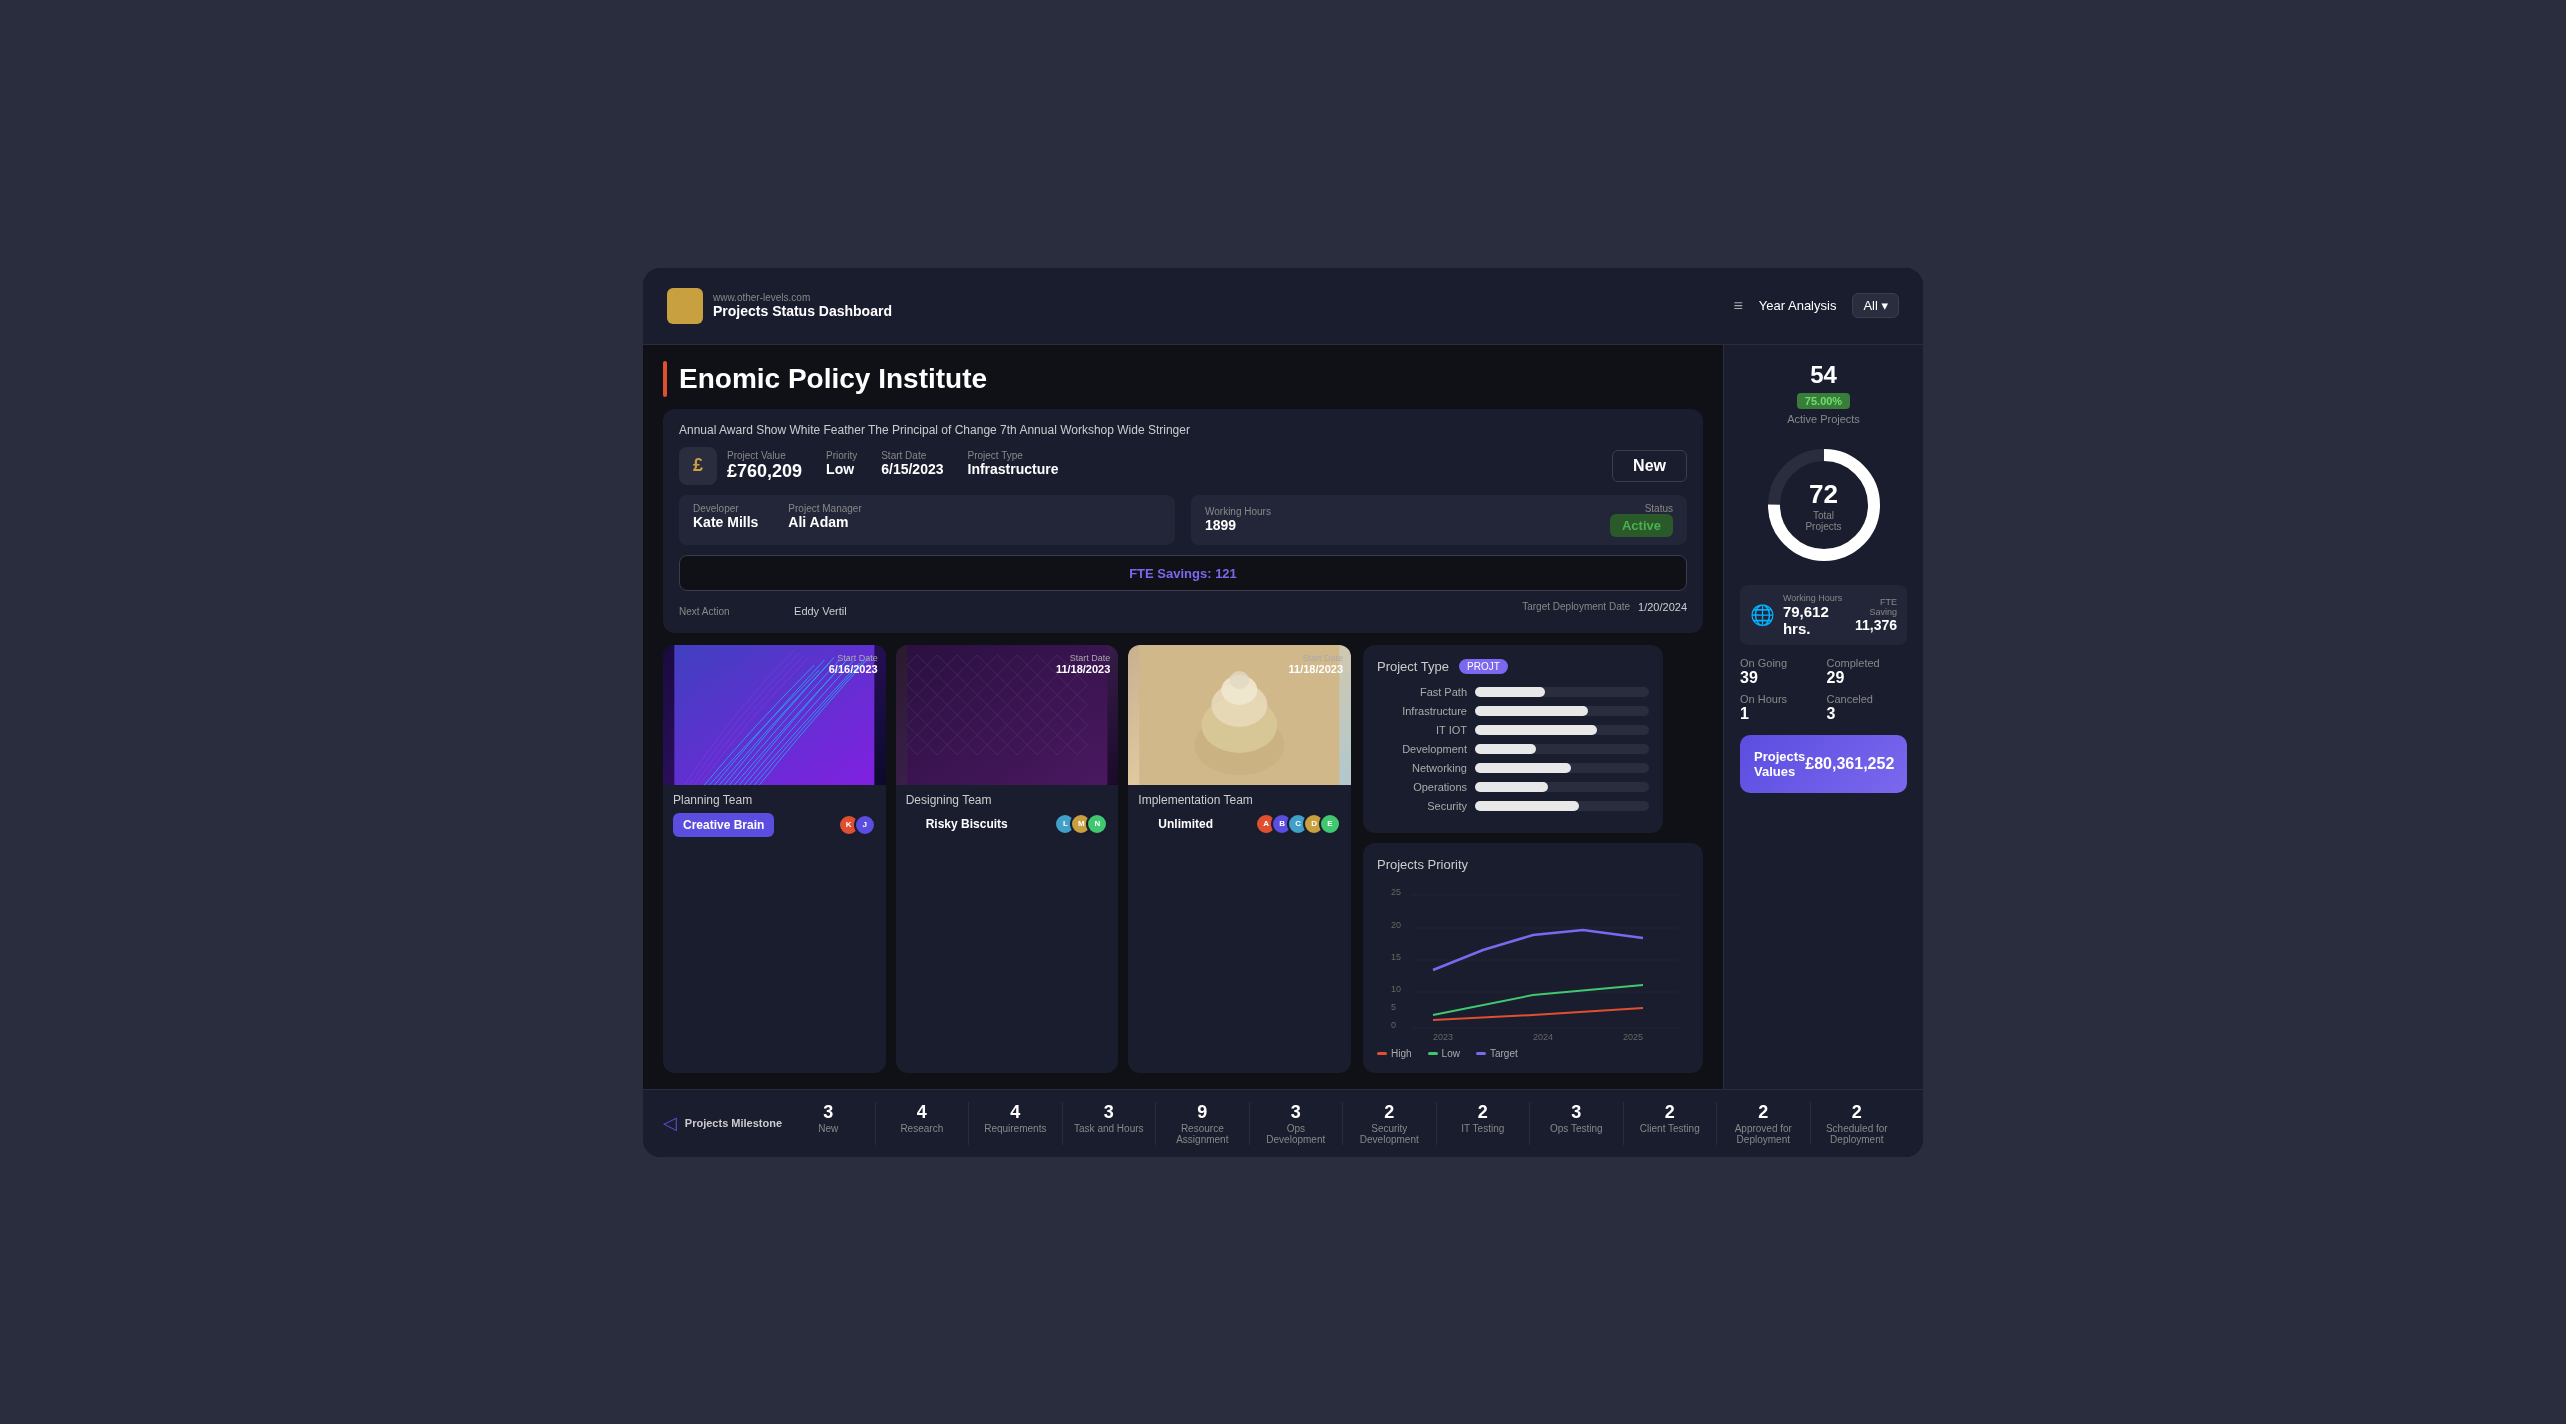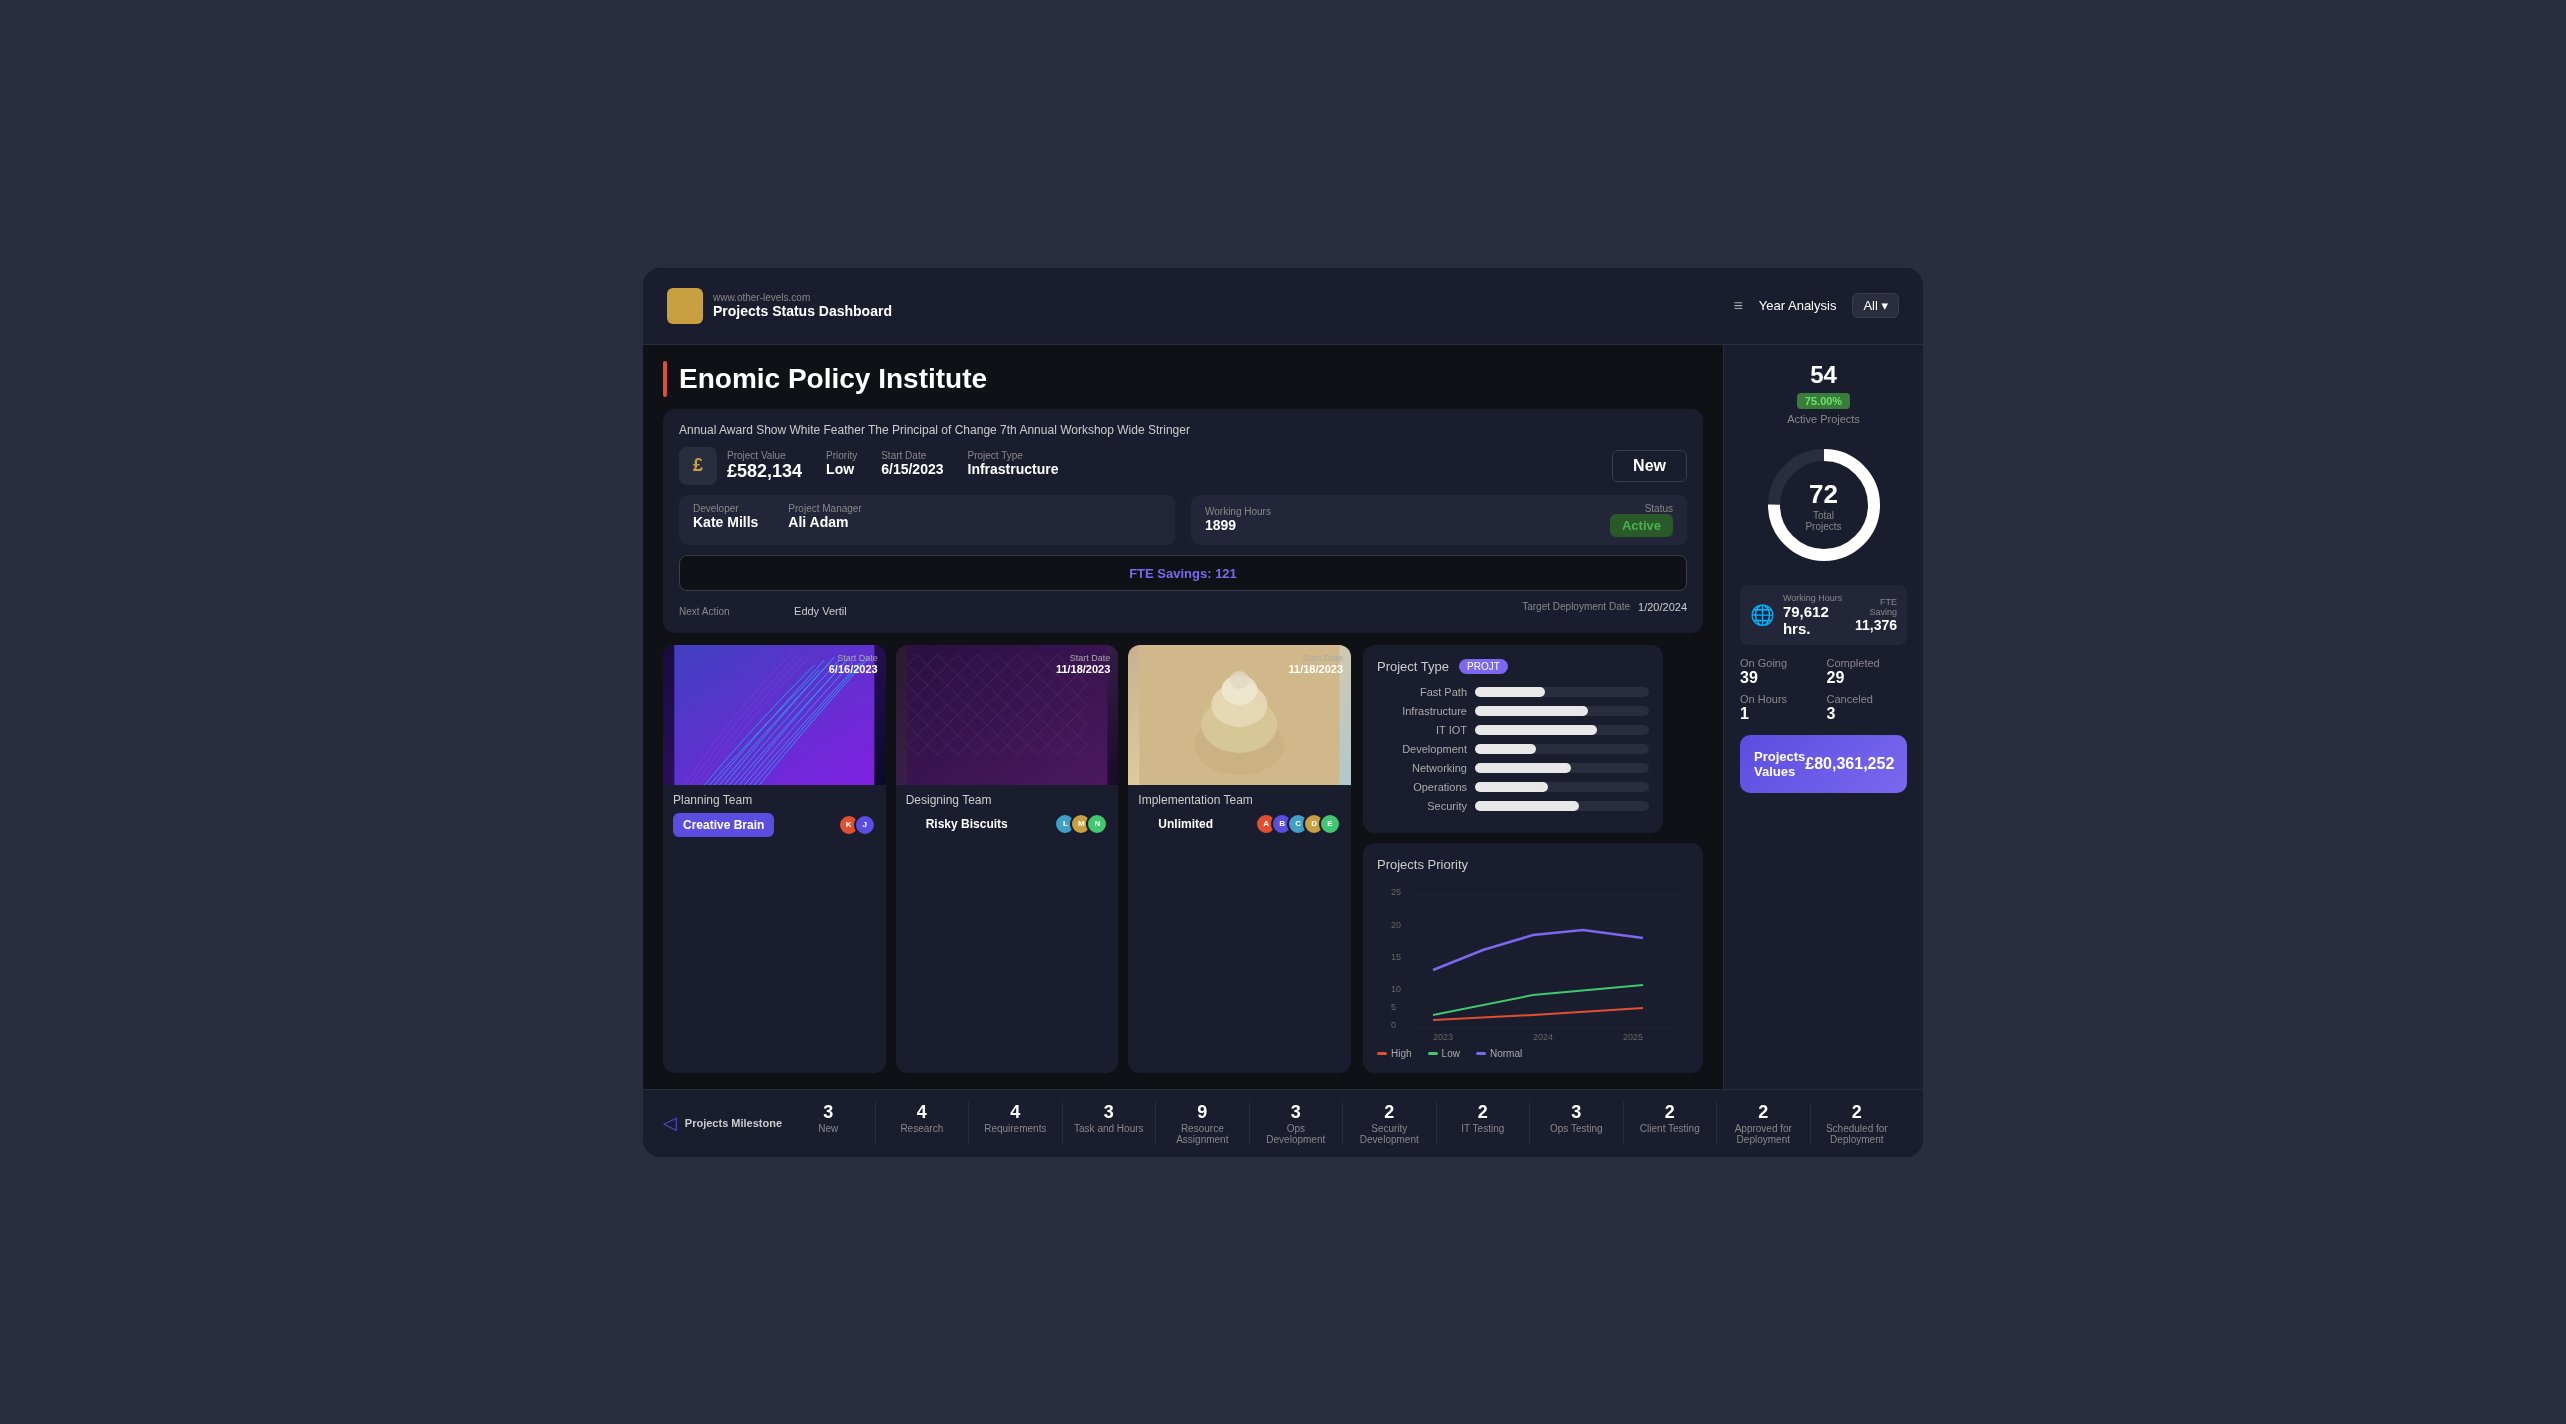--- a/index.html
+++ b/index.html
@@ -487,21 +487,21 @@
         </div>
 
         <div class="project-card">
           <span class="project-subtitle">Annual Award Show White Feather The Principal of Change 7th Annual Workshop Wide Stringer</span>
 
           <div class="project-row1">
             <div class="pound-icon">£</div>
             <div class="project-fields">
               <div class="field-group">
                 <span class="field-label">Project Value</span>
-                <span class="field-value-large">£582,134</span>
+                <span class="field-value-large">£760,209</span>
               </div>
               <div class="field-group">
                 <span class="field-label">Priority</span>
                 <span class="field-value">Low</span>
               </div>
               <div class="field-group">
                 <span class="field-label">Start Date</span>
                 <span class="field-value">6/15/2023</span>
               </div>
               <div class="field-group">
@@ -809,21 +809,21 @@
                 <div class="legend-item">
                   <div class="legend-dot" style="background:#e05030;"></div>
                   <span>High</span>
                 </div>
                 <div class="legend-item">
                   <div class="legend-dot" style="background:#40c870;"></div>
                   <span>Low</span>
                 </div>
                 <div class="legend-item">
                   <div class="legend-dot" style="background:#7b68ee;"></div>
-                  <span>Normal</span>
+                  <span>Target</span>
                 </div>
               </div>
             </div>
           </div>
         </div>
       </div>
 
       <div class="right-panel">
         <div class="total-projects-section">
           <div class="active-count">54</div>

